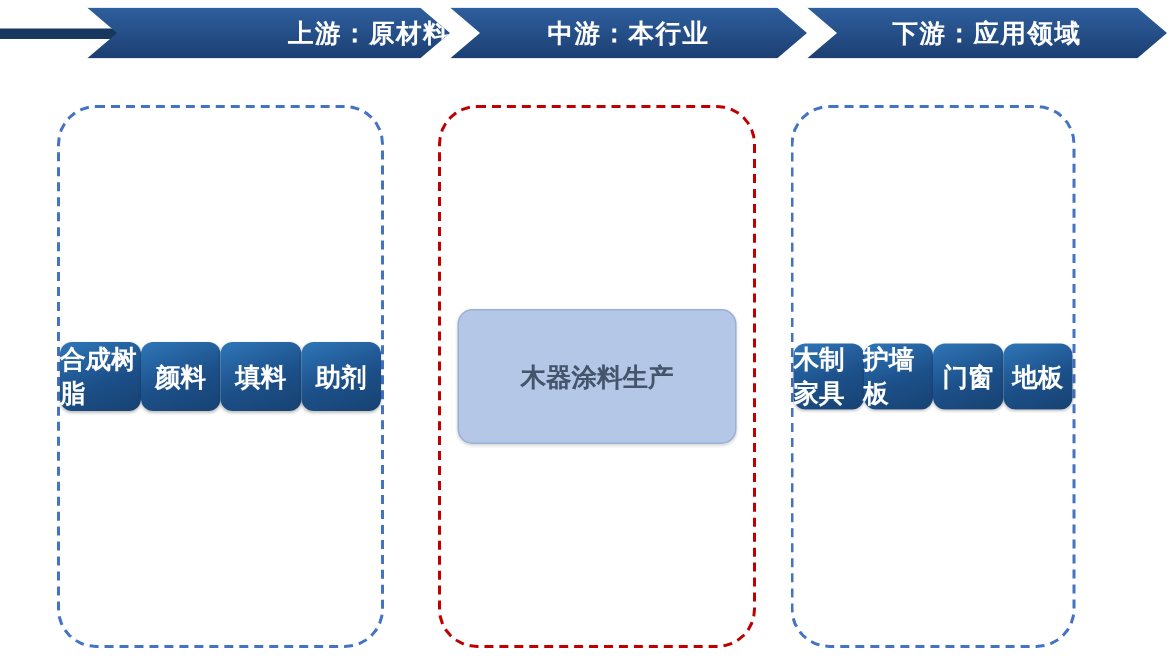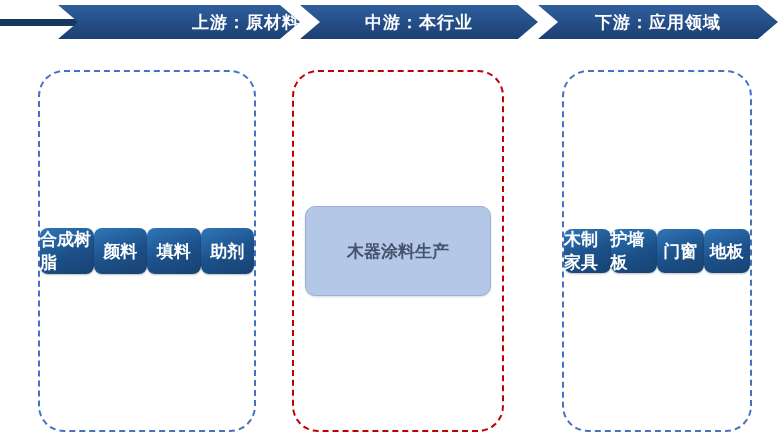--- a/index.html
+++ b/index.html
@@ -45,21 +45,21 @@
     height: 362px;
     border: 2px dashed #4472c4;
     border-radius: 26px;
     box-sizing: border-box;
     display: flex;
     justify-content: space-evenly;
     align-items: center;
   }
   .col-upstream   { left: 38px;  width: 218px; }
   .col-midstream  { left: 292px; width: 212px; border-color: #c00000; justify-content: center; text-align: right; }
-  .col-downstream { left: 562px; width: 190px; }
+  .col-downstream { left: 527px; width: 190px; }
 
   
   .item-box {
     background: linear-gradient(160deg, #2f76b8 0%, #1c5089 55%, #174272 100%);
     color: #ffffff;
     font-size: 17px;
     font-weight: bold;
     border-radius: 8px;
     display: flex;
     align-items: center;

